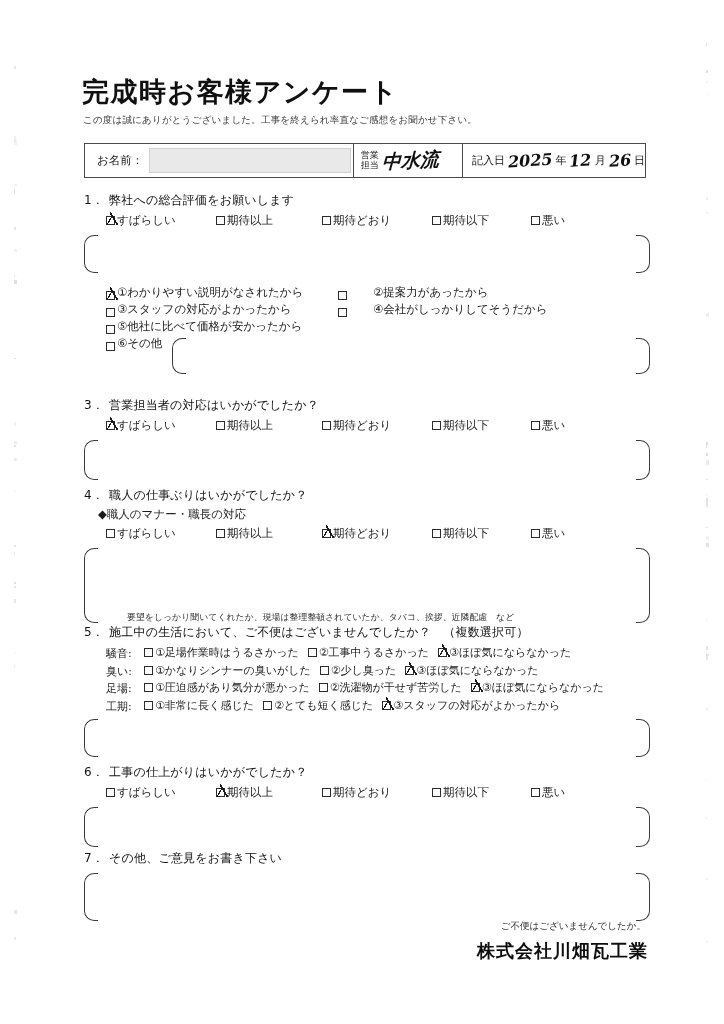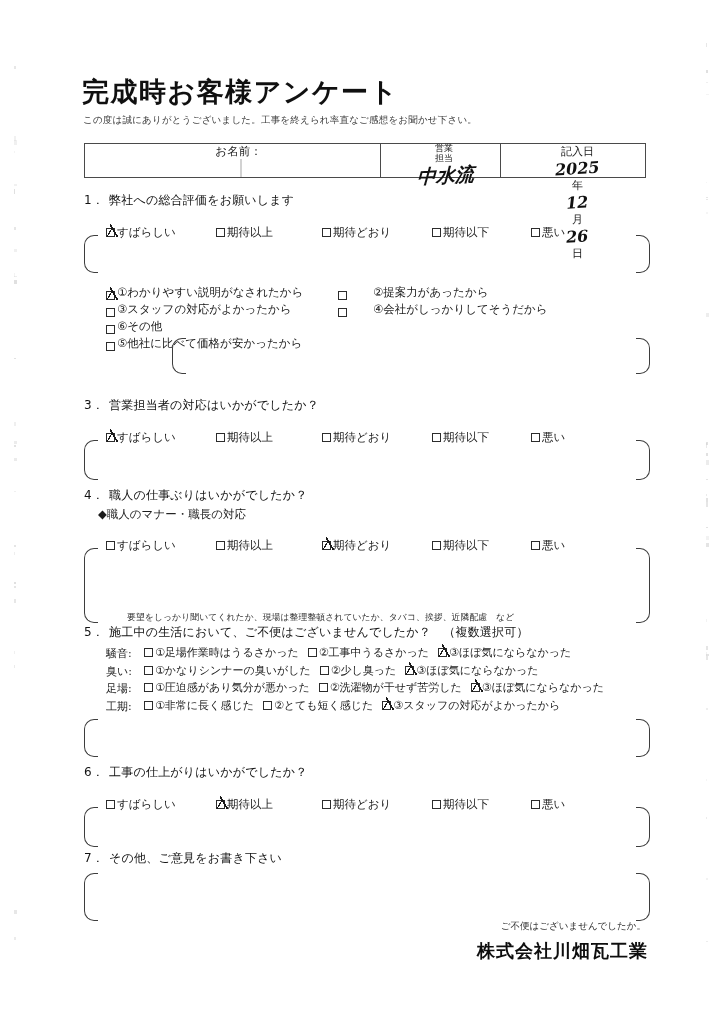--- a/index.html
+++ b/index.html
@@ -63,21 +63,20 @@
     height: 35px;
     border: 1.6px solid #4a4a4a;
     display: flex;
     box-sizing: border-box;
   }
   .hdr-cell {
     display: flex;
     align-items: center;
     box-sizing: border-box;
     height: 100%;
-    flex-direction: column;
   }
   .hdr-name {
     width: 296px;
     border-right: 1.6px solid #4a4a4a;
     padding-left: 12px;
   }
   .hdr-name-label {
     font-size: 11.5px;
     white-space: nowrap;
   }
@@ -150,21 +149,21 @@
 
   
   .rate-row {
     position: relative;
     height: 19px;
     margin-top: 4px;
     margin-left: 22px;
   }
   .opt {
     position: absolute;
-    top: 12px;
+    top: 0;
     font-size: 11.5px;
     white-space: nowrap;
     display: flex;
     align-items: center;
   }
   .opt.p0 { left: 0px; }
   .opt.p1 { left: 110px; }
   .opt.p2 { left: 216px; }
   .opt.p3 { left: 326px; }
   .opt.p4 { left: 425px; }
@@ -425,27 +424,27 @@
             <span>③スタッフの対応がよかったから</span>
           </div>
           <div class="mc c1">
             <span class="box"></span>
             <span>④会社がしっかりしてそうだから</span>
           </div>
         </div>
         <div class="mc-row">
           <div class="mc c0">
             <span class="box"></span>
-            <span>⑥その他</span>
+            <span>⑤他社に比べて価格が安かったから</span>
           </div>
         </div>
         <div class="mc-row">
           <div class="mc c0">
             <span class="box"></span>
-            <span>⑤他社に比べて価格が安かったから</span>
+            <span>⑥その他</span>
           </div>
         </div>
       </div>
     <div class="bracket" id="q2-other-comment" style="height:36px; margin-left:88px; width:478px; margin-top:-15px;">
       <div class="bl"></div>
       <div class="br"></div>
     </div>
   </div>
 
   <div class="q" id="q3-block" style="top:397px;">

